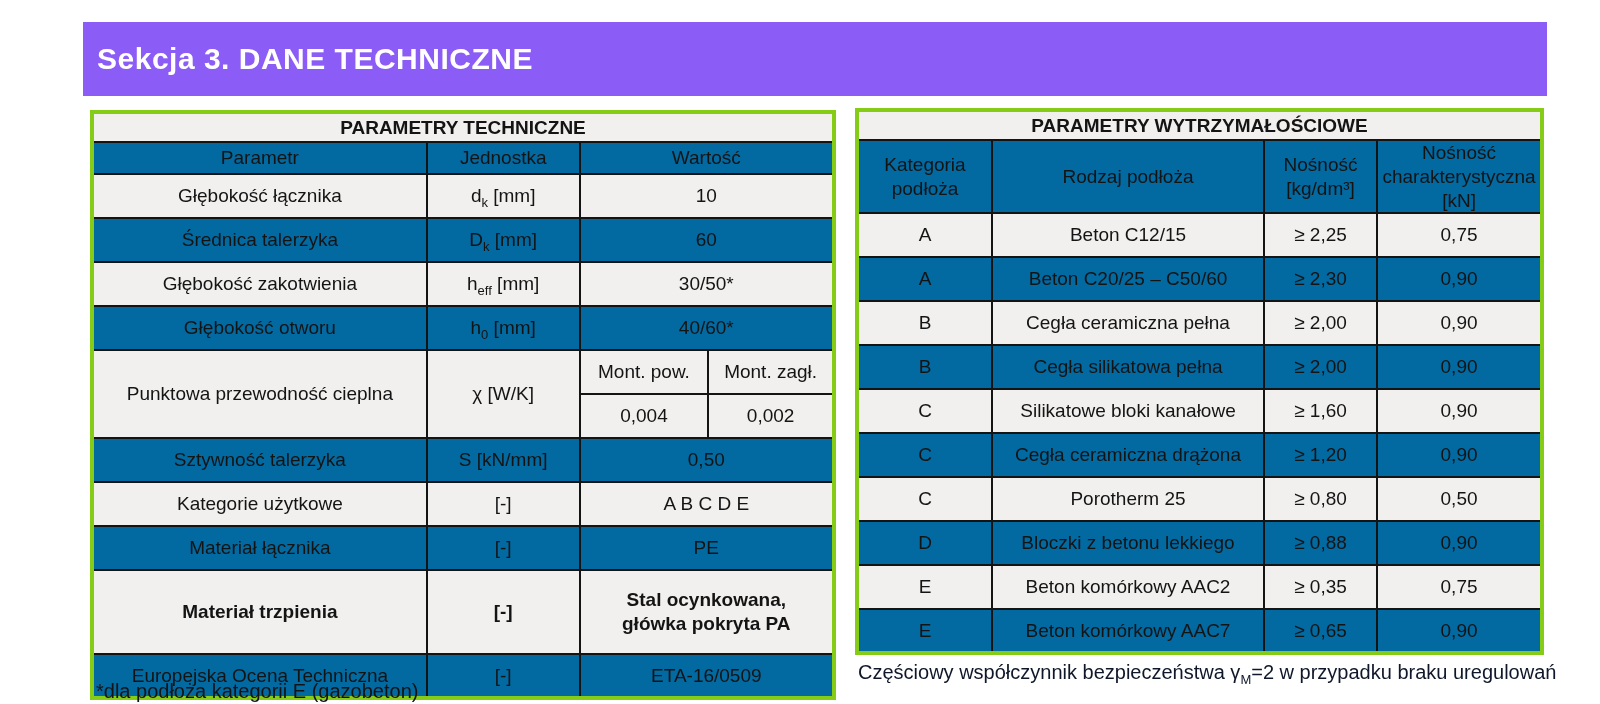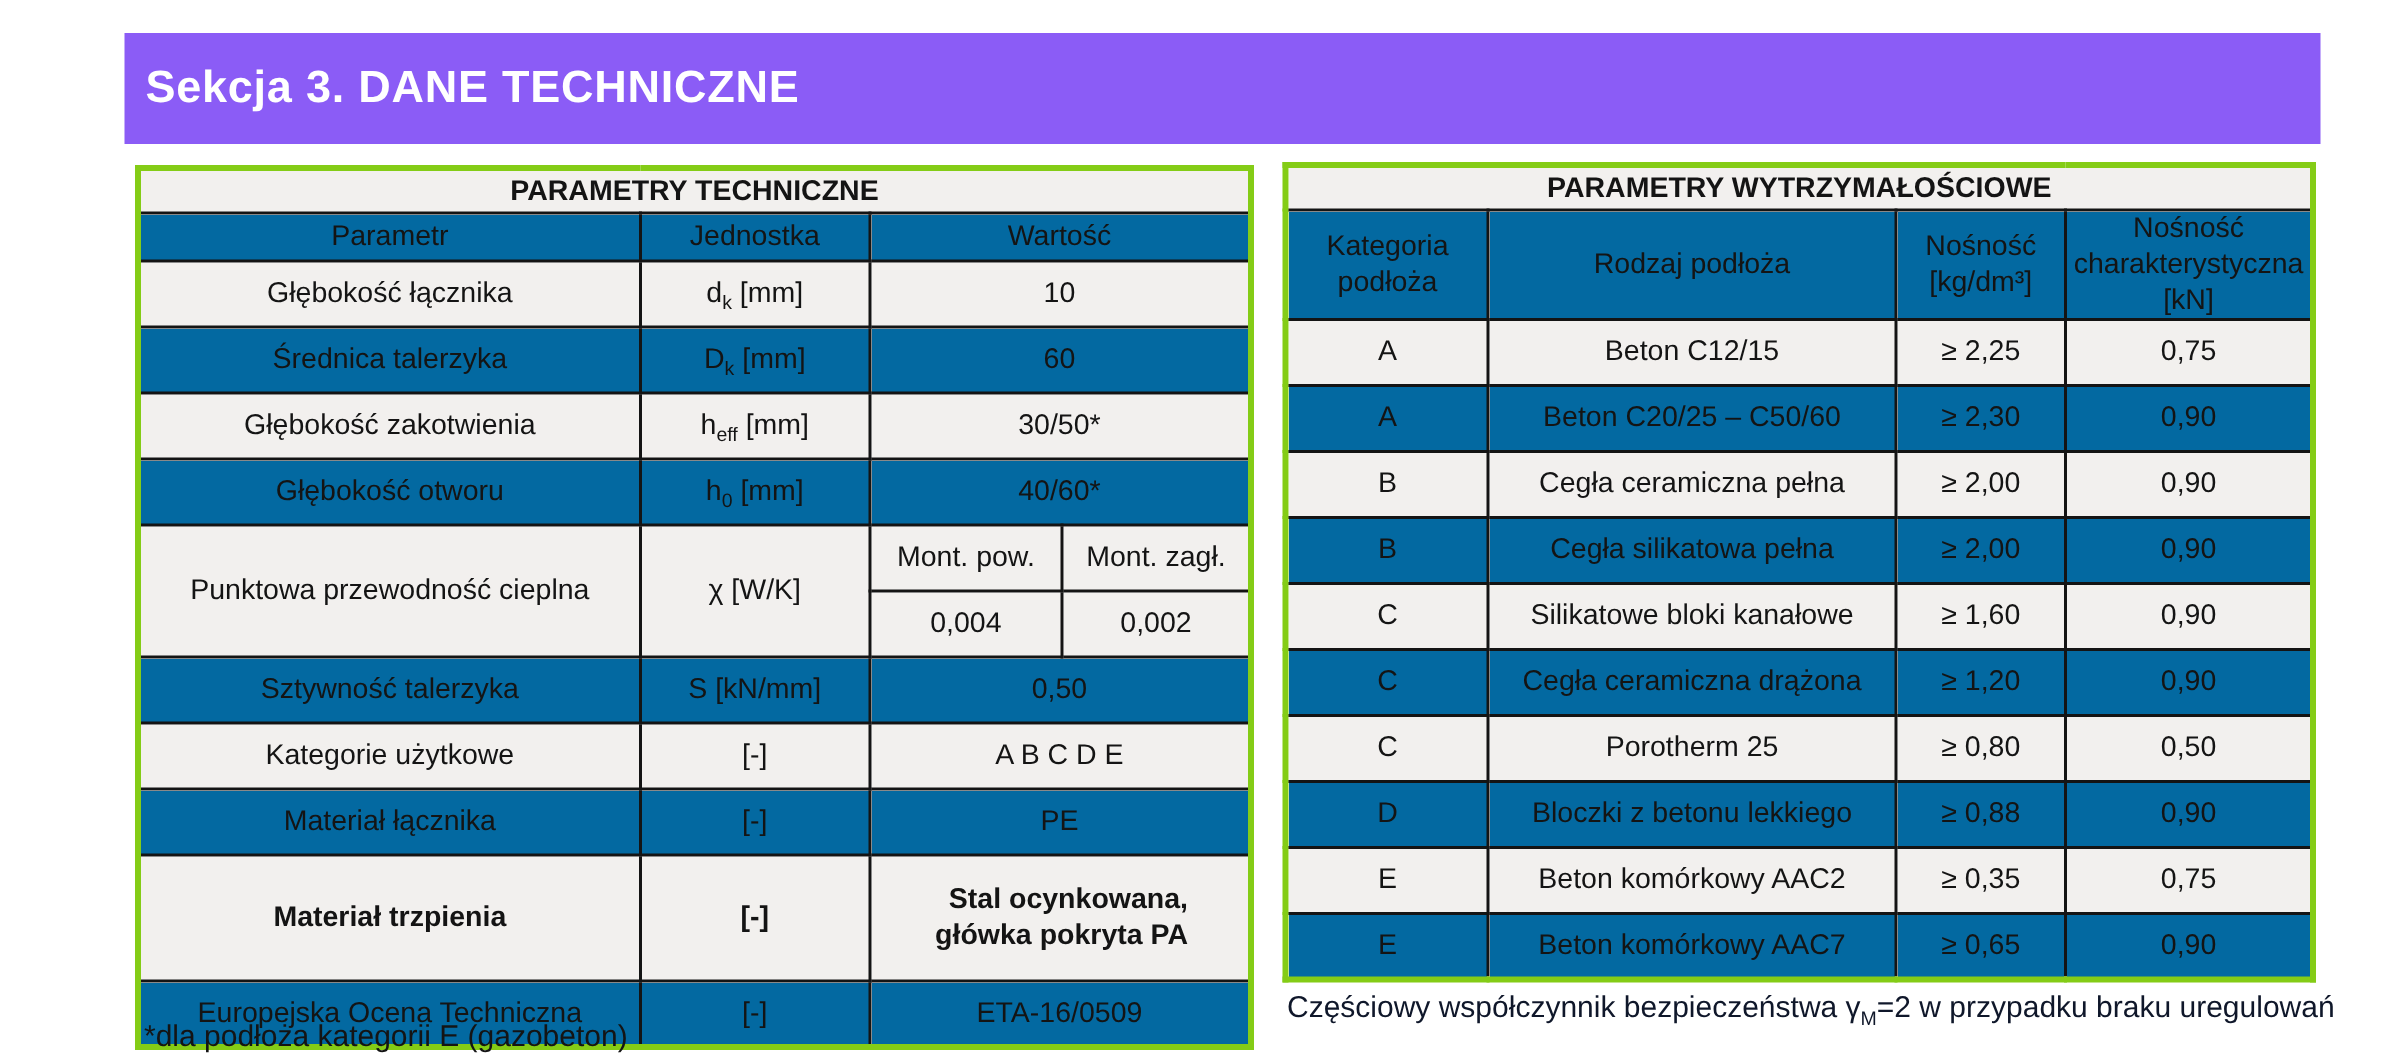--- a/index.html
+++ b/index.html
@@ -100,21 +100,21 @@
     <td colspan="2" class="light">A B C D E</td>
   </tr>
   <tr class="h44">
     <td class="gray">Materiał łącznika</td>
     <td class="gray">[-]</td>
     <td colspan="2" class="gray">PE</td>
   </tr>
   <tr class="h72">
     <td class="light">Materiał trzpienia</td>
     <td class="light">[-]</td>
-    <td colspan="2" class="light" style="padding:0 40px;text-align:right;">Stal ocynkowana, główka pokryta PA</td>
+    <td colspan="2" class="light" style="padding:0 40px;">Stal ocynkowana, główka pokryta PA</td>
   </tr>
   <tr class="h44">
     <td class="gray">Europejska Ocena Techniczna</td>
     <td class="gray">[-]</td>
     <td colspan="2" class="gray">ETA-16/0509</td>
   </tr>
 </tbody>
   </table>
 
 <table class="datatable tbl-right">

